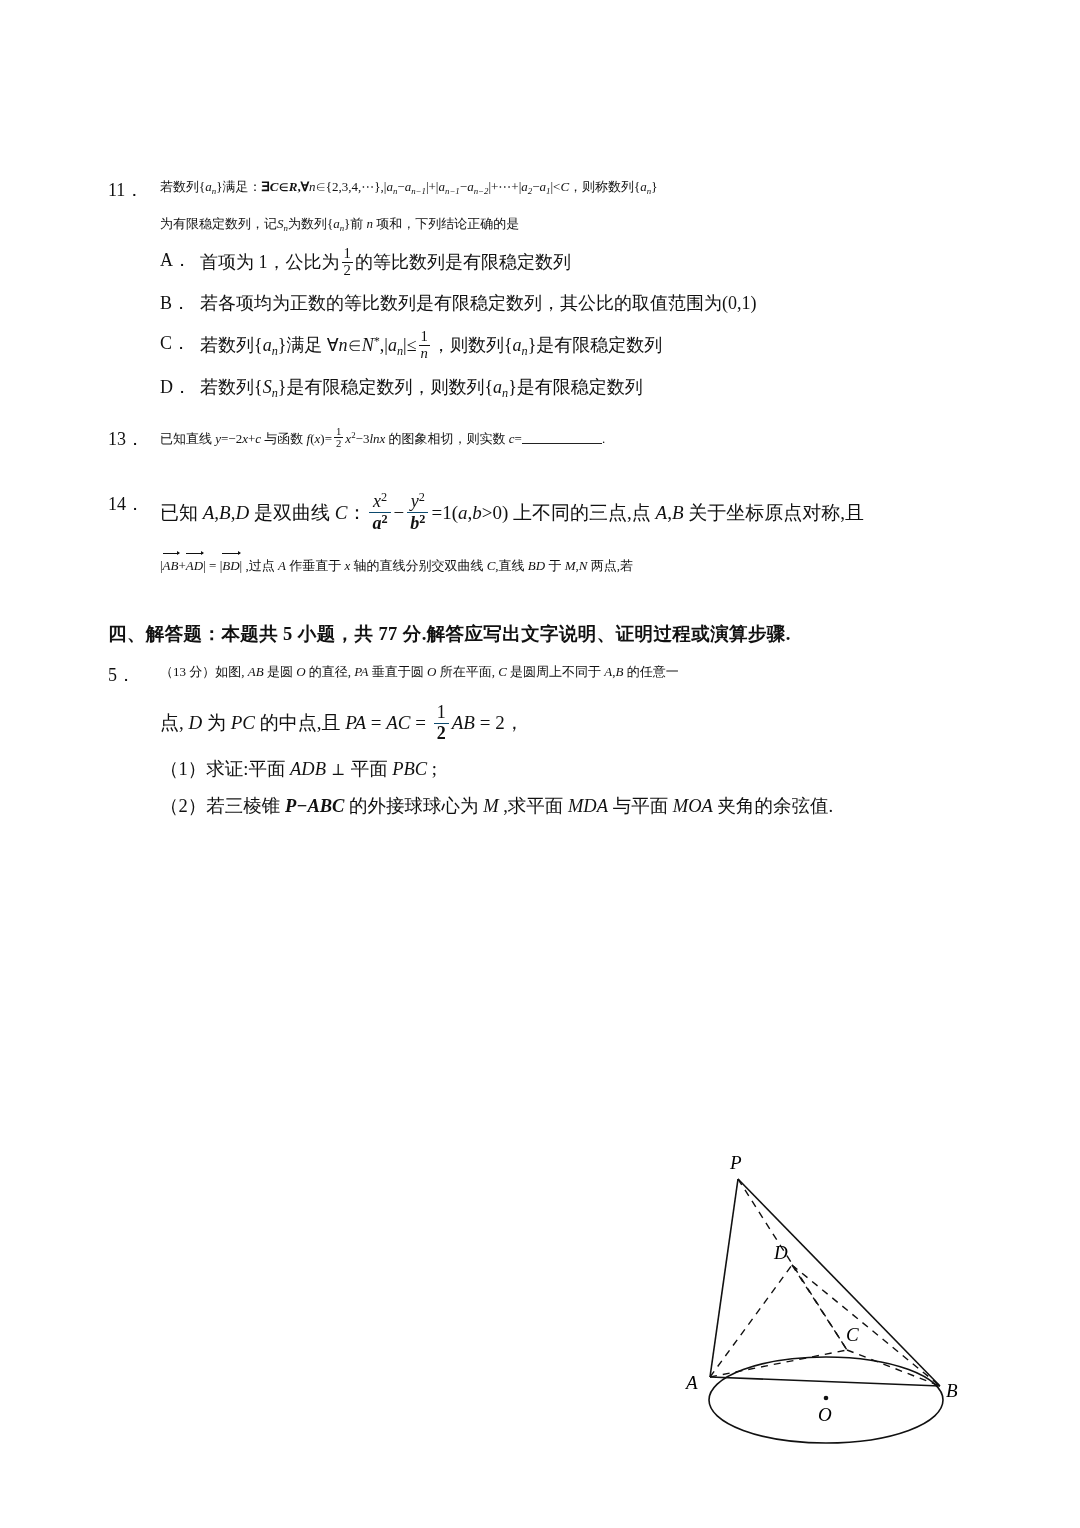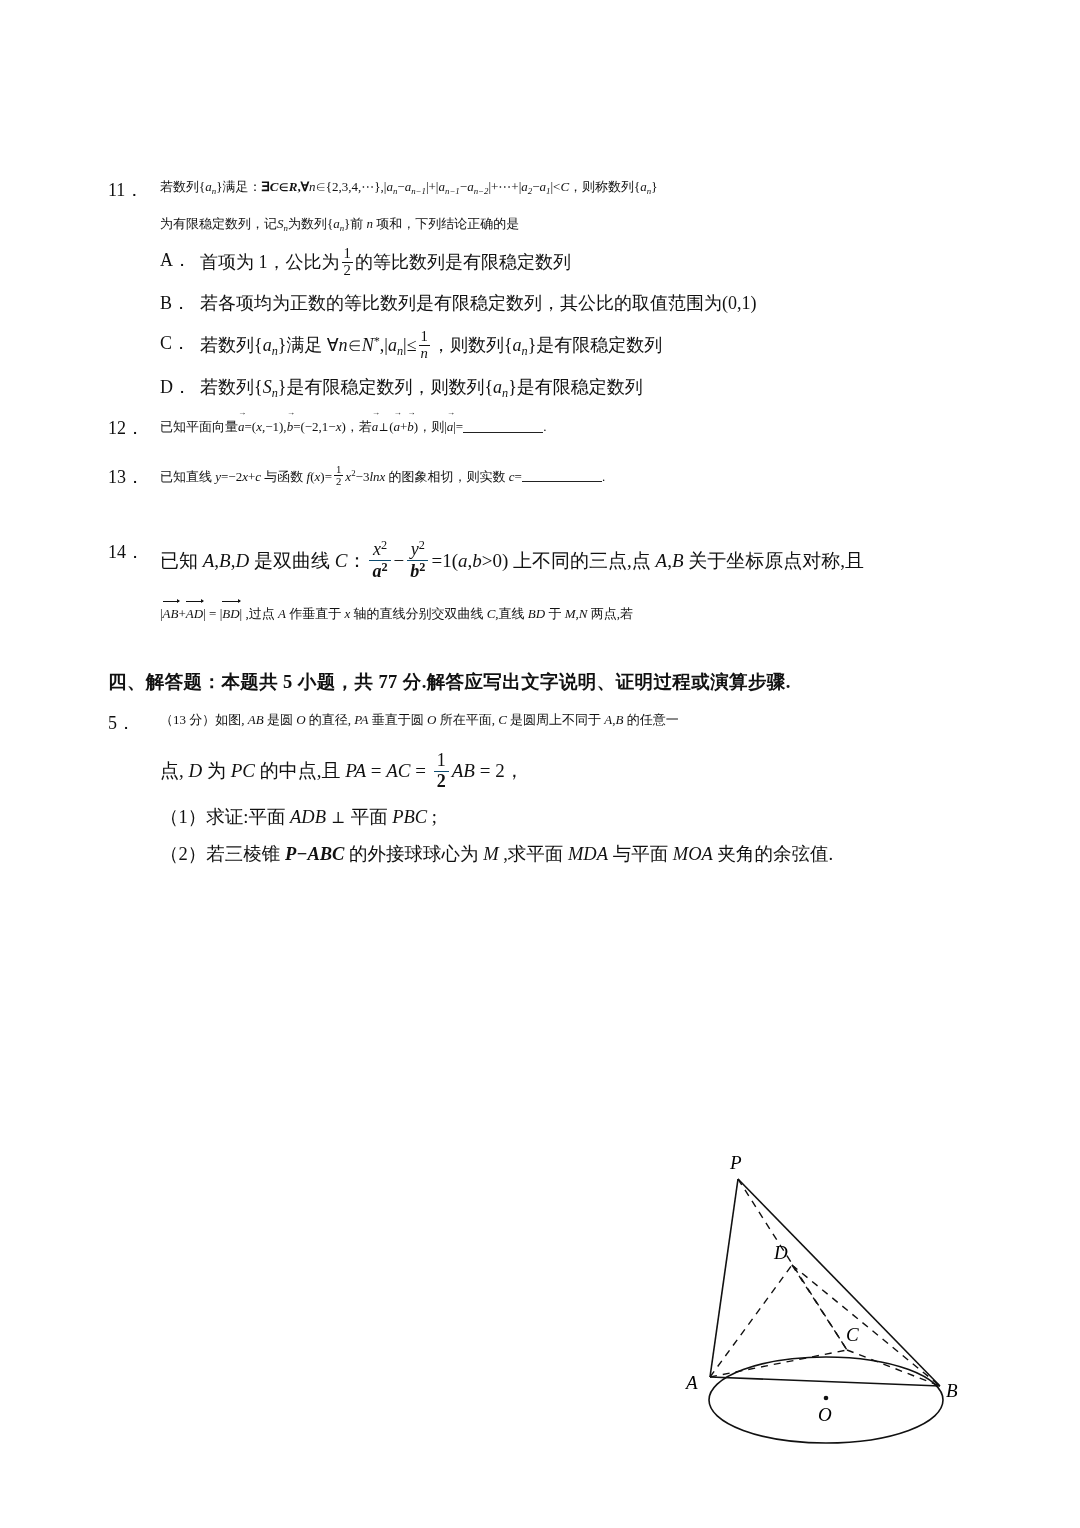--- a/index.html
+++ b/index.html
@@ -167,35 +167,29 @@
 
       <div class="opt">
         <div class="opt-key">D．</div>
         <div class="opt-txt">
           若数列{<i class="v">S</i><span class="sub">n</span>}是有限稳定数列，则数列{<i class="v">a</i><span class="sub">n</span>}是有限稳定数列
         </div>
       </div>
     </div>
 
 
-    <div class="q-line" style="margin-top:10px;">
-      <div class="q-num">12．</div>
-      <div class="q-body">
-        已知平面向量<span class="vec"><i class="v">a</i></span>=(<i class="v">x</i>,−1),<span class="vec"><i class="v">b</i></span>=(−2,1−<i class="v">x</i>)，若<span class="vec"><i class="v">a</i></span>⊥(<span class="vec"><i class="v">a</i></span>+<span class="vec"><i class="v">b</i></span>)，则|<span class="vec"><i class="v">a</i></span>|=<span class="fill-line"></span>.
-      </div>
-    </div>
 
     <div class="q-line" style="margin-top:22px;">
       <div class="q-num">13．</div>
       <div class="q-body">
         已知直线 <i class="v">y</i>=−2<i class="v">x</i>+<i class="v">c</i> 与函数 <i class="v">f</i>(<i class="v">x</i>)=<span class="frac"><span class="num">1</span><span class="den">2</span></span><i class="v">x</i><span class="sup">2</span>−3<i class="v">lnx</i> 的图象相切，则实数 <i class="v">c</i>=<span class="fill-line"></span>.
       </div>
     </div>
 
-    <div class="q-line" style="margin-top:48px;">
+    <div class="q-line" style="margin-top:38px;">
       <div class="q-num">14．</div>
       <div class="q-body bigmath">
         已知 <i class="v">A</i>,<i class="v">B</i>,<i class="v">D</i> 是双曲线 <i class="v">C</i>：<span class="bigfrac"><span class="num"><i class="v">x</i><span class="sup">2</span></span><span class="den"><i class="v">a</i><span class="sup">2</span></span></span>−<span class="bigfrac"><span class="num"><i class="v">y</i><span class="sup">2</span></span><span class="den"><i class="v">b</i><span class="sup">2</span></span></span>=1(<i class="v">a</i>,<i class="v">b</i>&gt;0) 上不同的三点,点 <i class="v">A</i>,<i class="v">B</i> 关于坐标原点对称,且
       </div>
     </div>
     <div class="q-line q14line">
       <div class="q-num"></div>
       <div class="q-body">
         <span class="abs">|</span><span class="vecbar"><i class="v">AB</i></span>+<span class="vecbar"><i class="v">AD</i></span><span class="abs">|</span> = <span class="abs">|</span><span class="vecbar"><i class="v">BD</i></span><span class="abs">|</span> ,过点 <i class="v">A</i> 作垂直于 <i class="v">x</i> 轴的直线分别交双曲线 <i class="v">C</i>,直线 <i class="v">BD</i> 于 <i class="v">M</i>,<i class="v">N</i> 两点,若
       </div>

